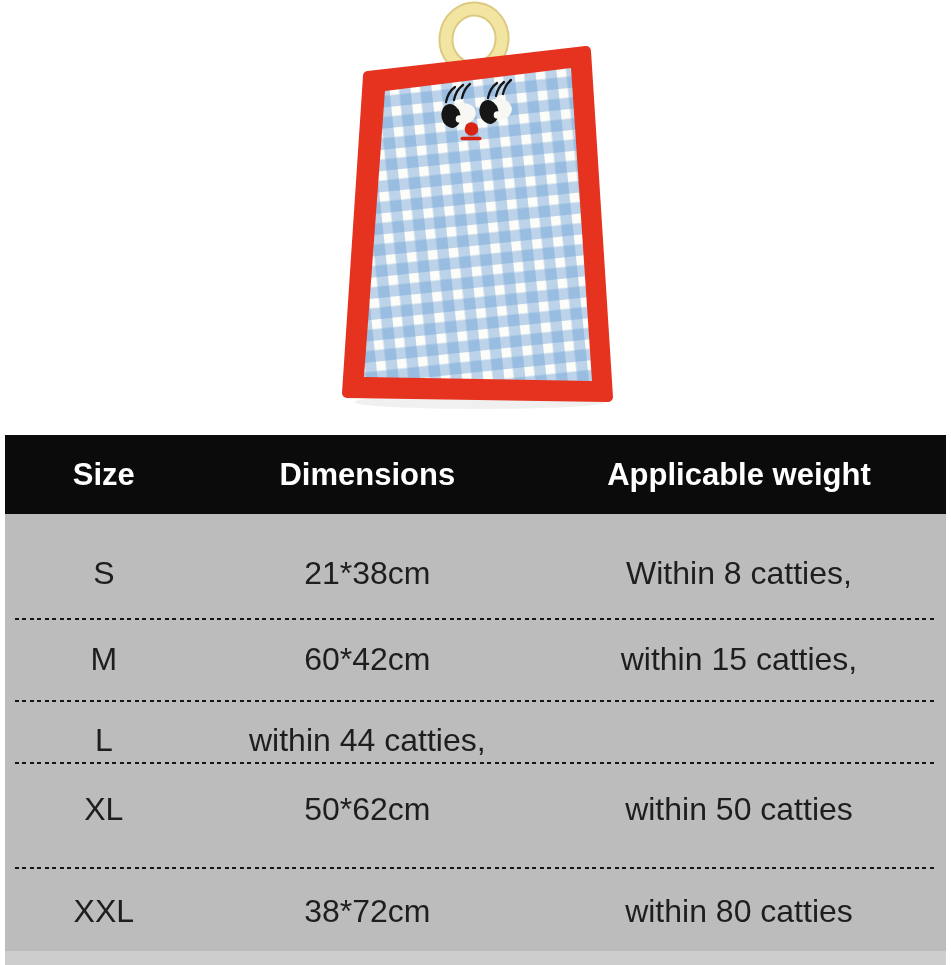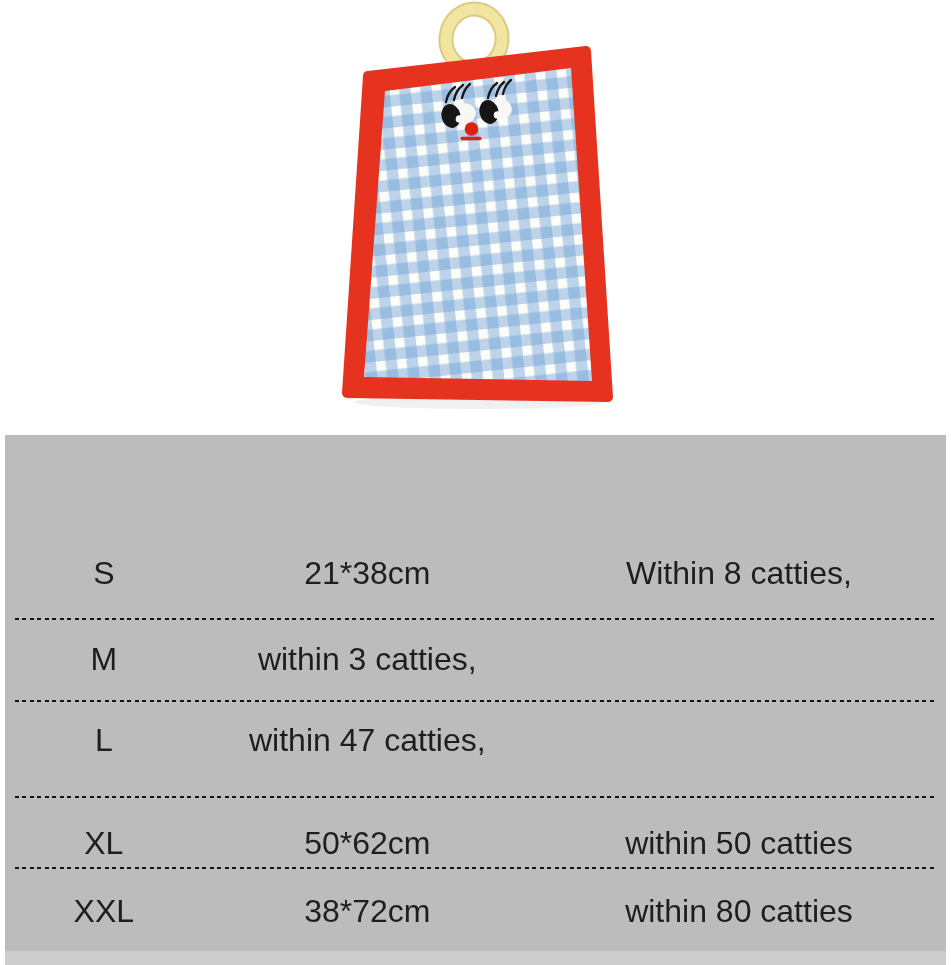--- a/index.html
+++ b/index.html
@@ -30,21 +30,21 @@
   }
   .cell{text-align:center;white-space:nowrap;}
   .trow{
     position:absolute;left:0;right:0;
     display:grid;grid-template-columns:21% 35% 44%;align-items:center;
     font-size:32px;color:var(--row-text,#1e1e1e);box-sizing:border-box;
   }
   .r1{top:79px;height:104px;padding-top:14px;}
   .r2{top:183px;height:82px;}
   .r3{top:265px;height:80px;}
-  .r4{top:361px;height:89px;padding-top:6px;}
+  .r4{top:327px;height:89px;padding-top:6px;}
   .r5{top:432px;height:89px;}
   .sep-top{
     background-image:repeating-linear-gradient(90deg,var(--divider,#161616) 0 4px,transparent 4px 7.5px);
     background-size:922px 2px;background-repeat:no-repeat;background-position:50% 0;
   }
   .bottom-strip{position:absolute;left:0;right:0;top:516px;height:14px;background:rgba(255,255,255,.25);}
 </style>
 </head>
 <body>
 
@@ -86,35 +86,41 @@
       <ellipse class="eye-black" cx="489" cy="112" rx="9.5" ry="12" transform="rotate(-14 489 112)"></ellipse>
       <circle class="eye-white" cx="459.5" cy="119" r="3.8"></circle>
       <circle class="eye-white" cx="497.5" cy="115" r="3.8"></circle>
       <circle class="nose" cx="471.5" cy="129" r="6.8"></circle>
       <rect class="nose" x="460.5" y="136.8" width="21" height="3.4" rx="1.7"></rect>
     </g>
   </svg>
 
   <div class="panel">
 
+    <div class="thead">
+      <div class="cell">Size</div>
+      <div class="cell">Dimensions</div>
+      <div class="cell">Applicable weight</div>
+    </div>
 
     <div class="trow r1">
       <div class="cell">S</div>
       <div class="cell">21*38cm</div>
       <div class="cell">Within 8 catties,</div>
     </div>
 
     <div class="trow r2 sep-top">
       <div class="cell">M</div>
-      <div class="cell">within 3 catties,</div>
+      <div class="cell">60*42cm</div>
+      <div class="cell">within 15 catties,</div>
     </div>
 
     <div class="trow r3 sep-top">
       <div class="cell">L</div>
-      <div class="cell">within 47 catties,</div>
+      <div class="cell">within 44 catties,</div>
     </div>
 
     <div class="trow r4 sep-top">
       <div class="cell">XL</div>
       <div class="cell">50*62cm</div>
       <div class="cell">within 50 catties</div>
     </div>
 
     <div class="trow r5 sep-top">
       <div class="cell">XXL</div>

